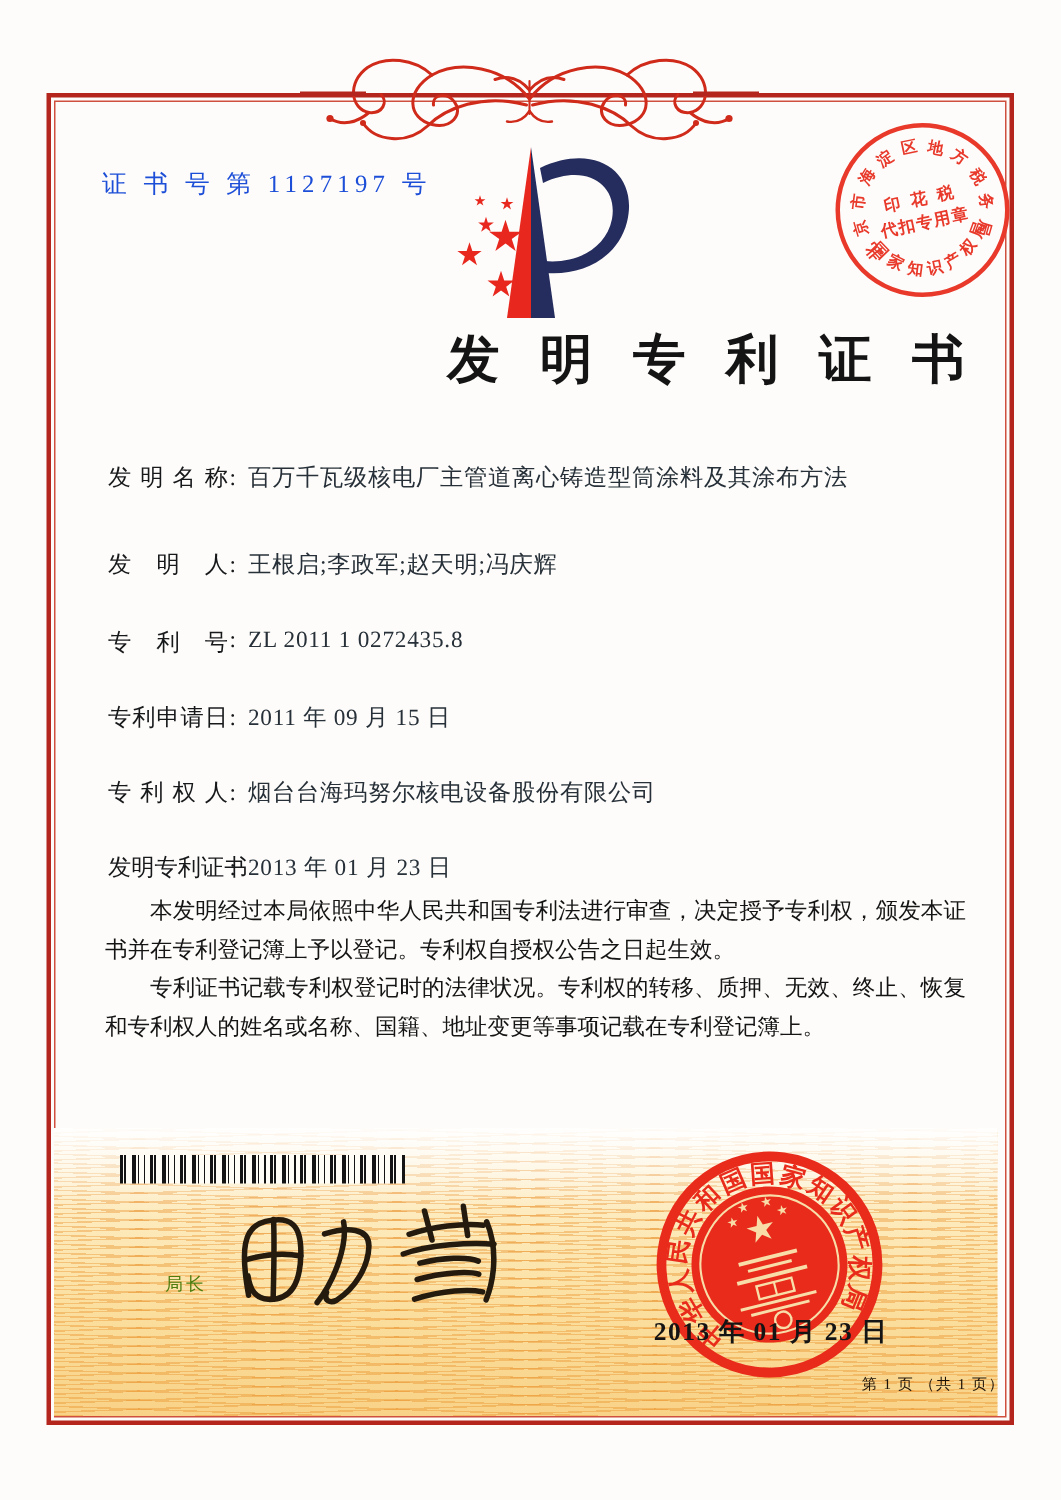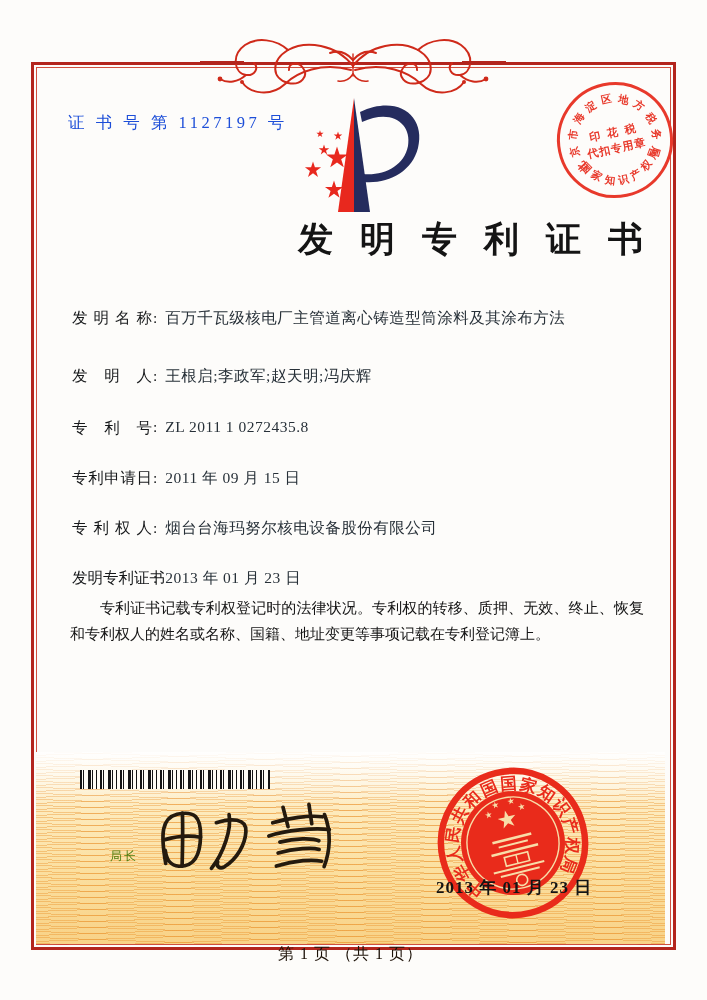--- a/index.html
+++ b/index.html
@@ -59,22 +59,22 @@
   .barcode{position:absolute;left:80px;top:770px;width:190px;height:19px;
     background:repeating-linear-gradient(90deg,
       #141414 0 2px,#fffdf6 2px 3px,#141414 3px 4px,#fffdf6 4px 8px,
       #141414 8px 11px,#fffdf6 11px 12px,#141414 12px 13px,#fffdf6 13px 16px,
       #141414 16px 17px,#fffdf6 17px 20px);}
   .director-label{position:absolute;left:110px;top:848px;font-size:12px;letter-spacing:2px;color:#4d7c0f;}
   .signature{position:absolute;left:152px;top:792px;width:195px;height:98px;transform:rotate(-2deg);}
   .issue-date{position:absolute;left:425px;top:876px;width:178px;text-align:center;
     font-size:17px;font-weight:bold;color:#141414;letter-spacing:1px;
     font-family:"Liberation Serif","DejaVu Serif",serif;}
-  .page-footer{position:absolute;left:31px;top:944px;width:639px;text-align:center;
-    font-size:16px;color:#1d1208;letter-spacing:1px;}
+  .page-footer{position:absolute;left:31px;top:916px;width:639px;text-align:right;
+    font-size:10px;color:#1d1208;letter-spacing:1px;}
 </style>
 </head>
 <body>
 
 <div class="frame">
   <div class="frame-inner"></div>
 </div>
 
 <svg class="top-ornament" viewBox="0 0 306 66">
   <g fill="none" stroke="#cf2a1a" stroke-width="2" stroke-linecap="round">
@@ -178,20 +178,21 @@
   </div>
   <div class="field-row row4">
     <span class="f-label">专利权人</span><span class="f-colon">:</span><span class="f-value">烟台台海玛努尔核电设备股份有限公司</span>
   </div>
   <div class="field-row row5">
     <span class="f-label">发明专利证书</span><span class="f-colon">:</span><span class="f-value">2013 年 01 月 23 日</span>
   </div>
 </div>
 
 <div class="body-text">
+  <p>本发明经过本局依照中华人民共和国专利法进行审查，决定授予专利权，颁发本证书并在专利登记簿上予以登记。专利权自授权公告之日起生效。</p>
   <p>专利证书记载专利权登记时的法律状况。专利权的转移、质押、无效、终止、恢复和专利权人的姓名或名称、国籍、地址变更等事项记载在专利登记簿上。</p>
 </div>
 
 <div class="band"></div>
 
 <div class="barcode"></div>
 
 <div class="director-label">局长</div>
 <svg class="signature" viewBox="0 0 180 80">
   <g fill="none" stroke="#241a0e" stroke-width="3.4" stroke-linecap="round" stroke-linejoin="round">

